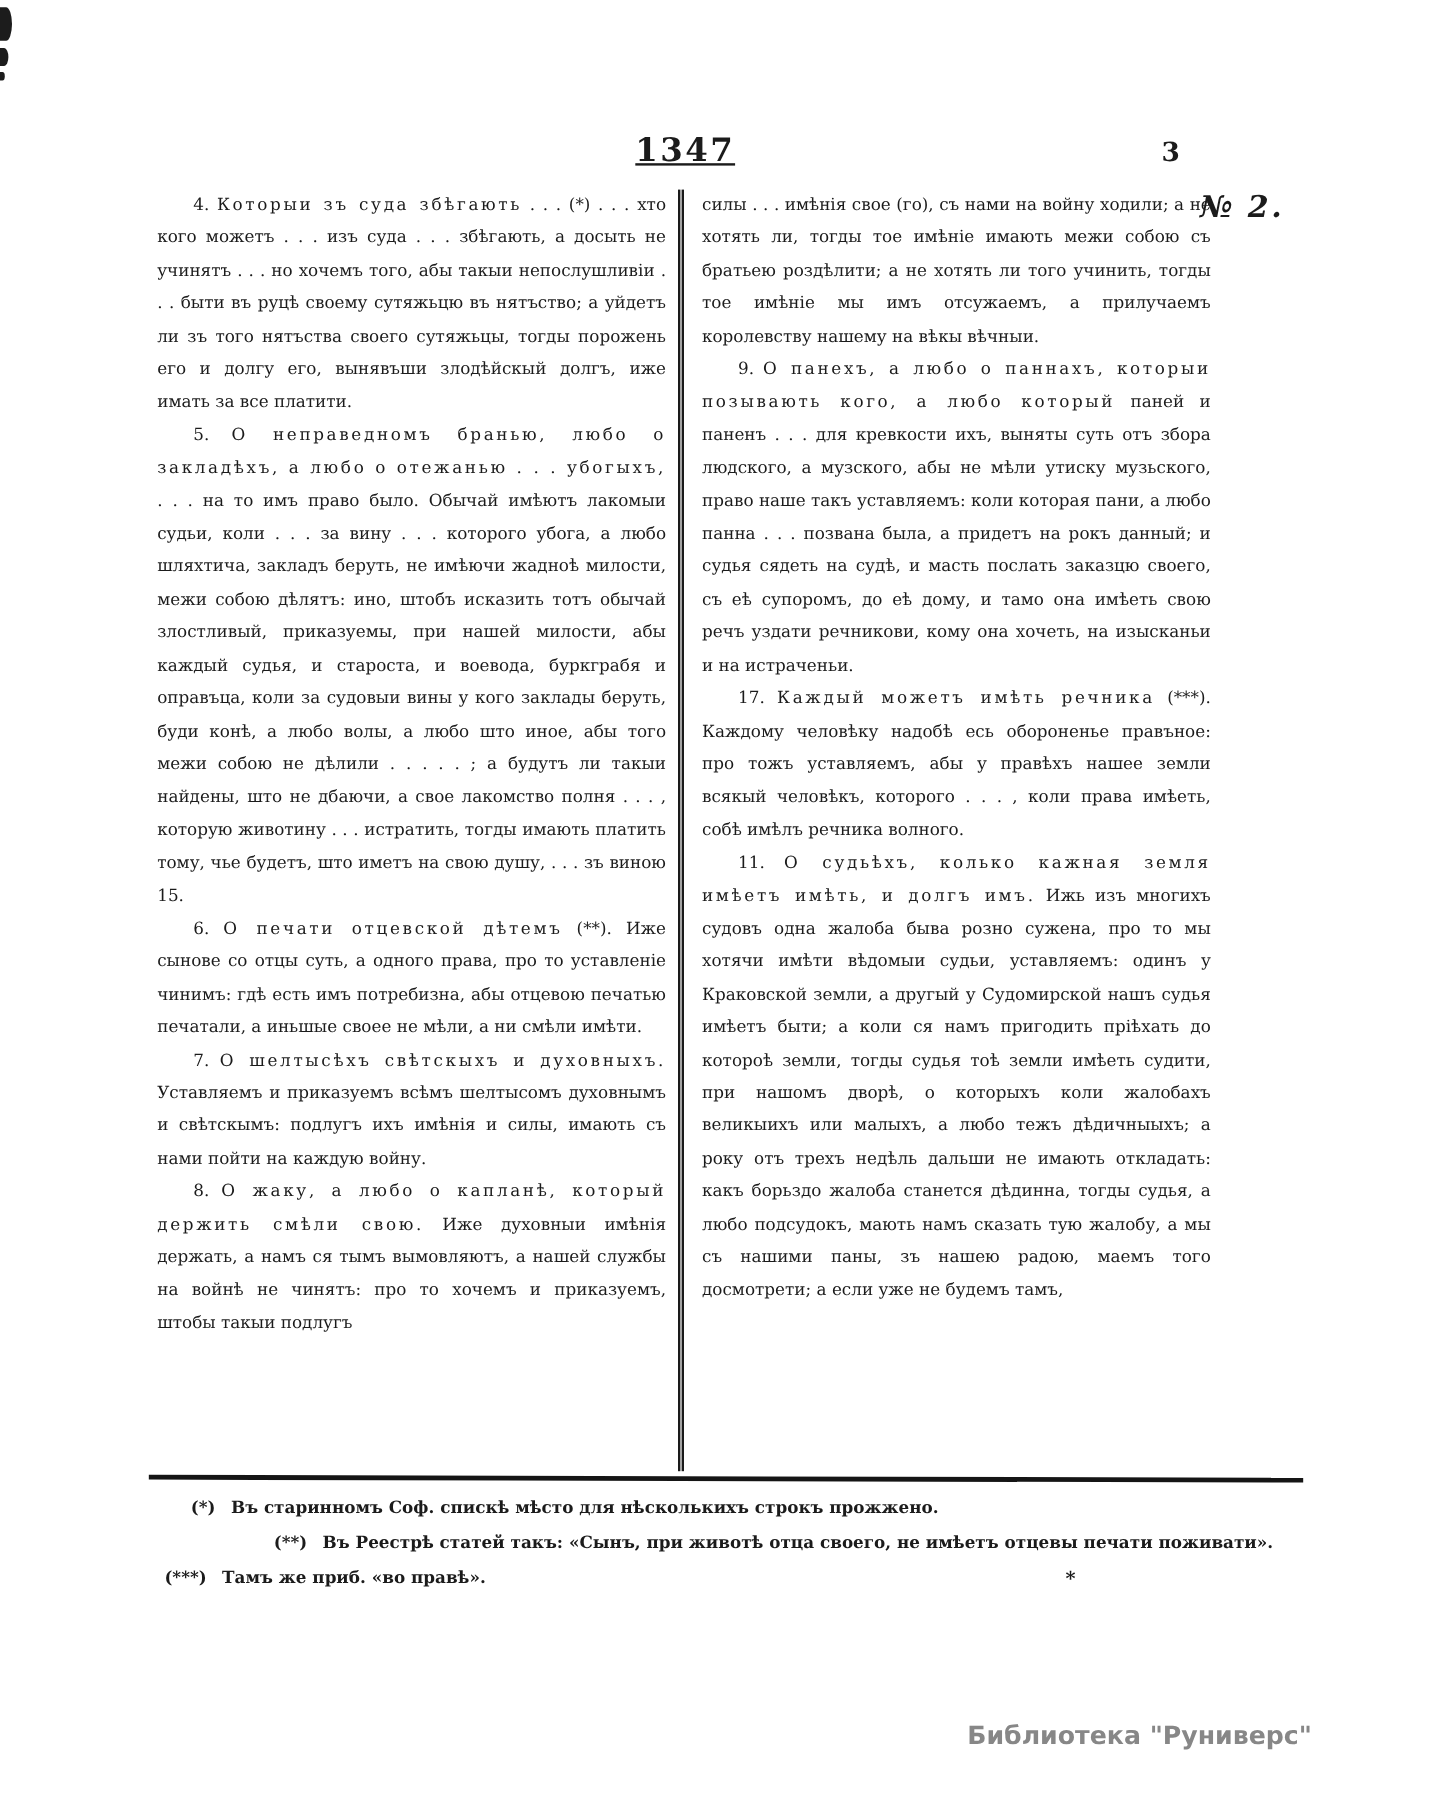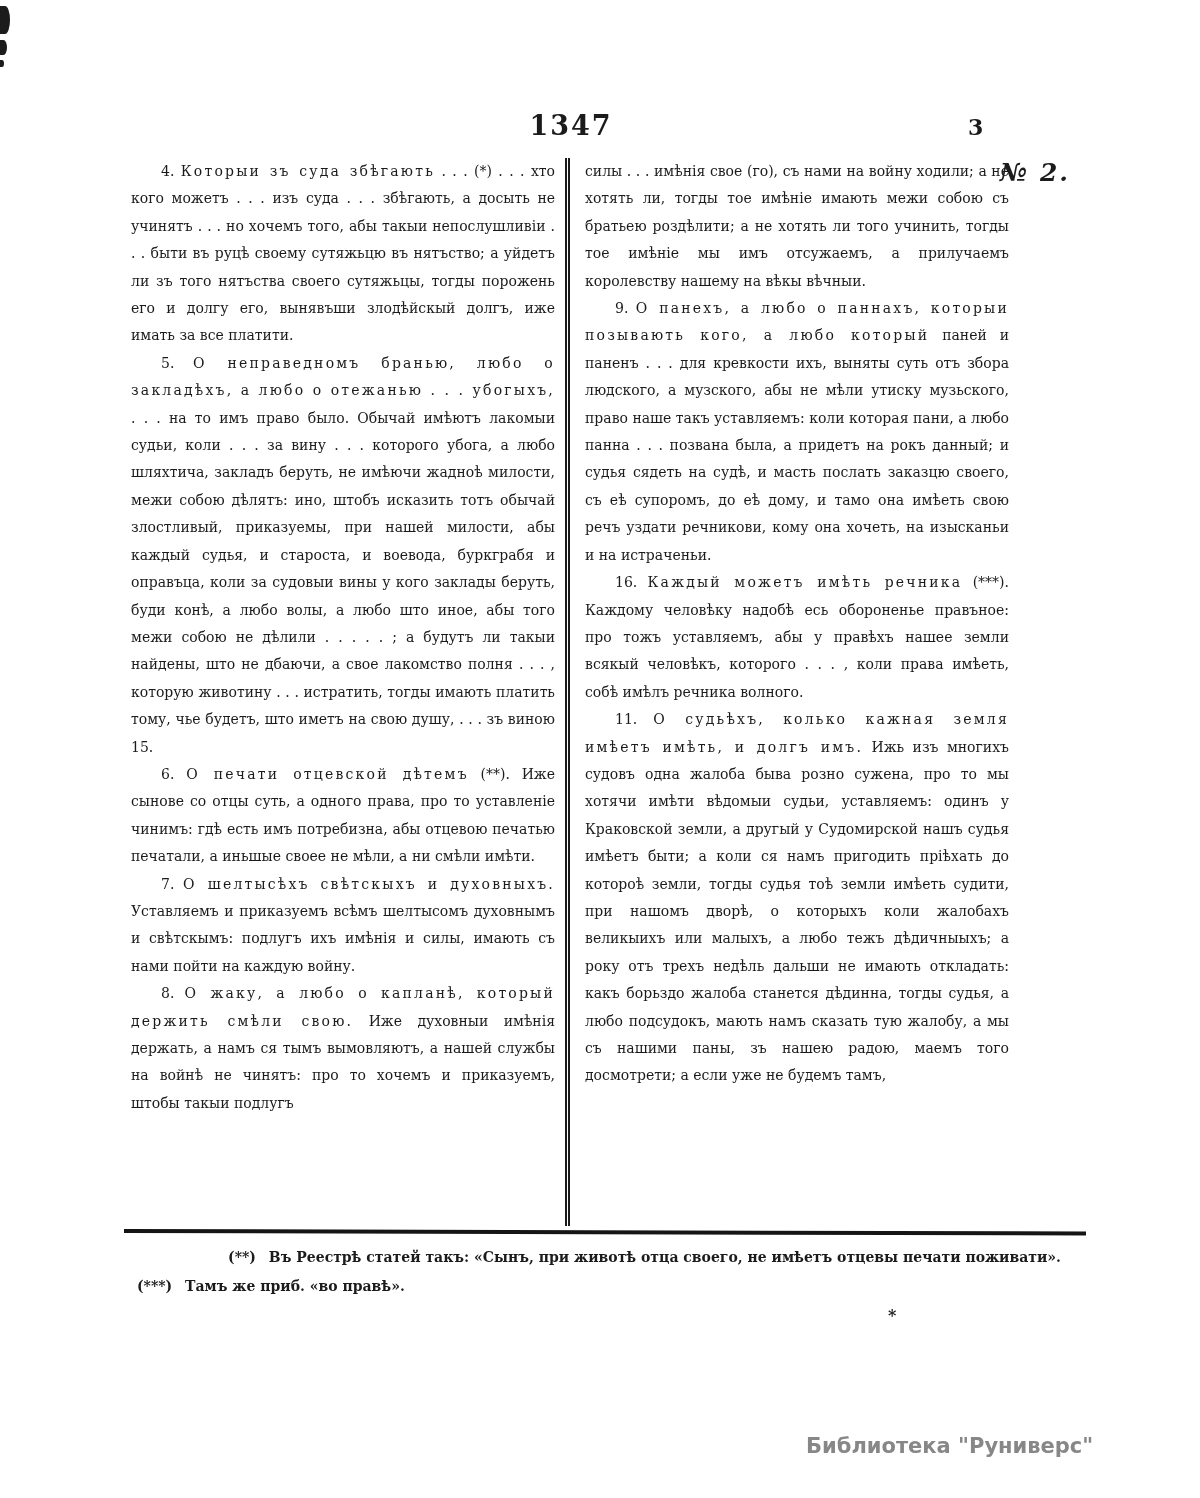--- a/index.html
+++ b/index.html
@@ -8,21 +8,21 @@
     background: #ffffff;
     position: relative;
     overflow: hidden;
     font-family: "DejaVu Serif", serif;
     color: #1b1b1b;
   }
   .year-heading {
     position: absolute;
     left: 131px; top: 110px; width: 880px;
     text-align: center;
-    font-size: 27px; font-weight: bold; letter-spacing: 2px;
+    font-size: 27px; font-weight: bold; letter-spacing: 2px; text-decoration: underline;
   }
   .page-number {
     position: absolute;
     left: 968px; top: 114px;
     font-size: 22px; font-weight: bold;
   }
   .margin-note {
     position: absolute;
     left: 1000px; top: 158px;
     font-size: 25px; font-weight: bold; font-style: italic;
@@ -130,34 +130,38 @@
 <div class="col col-right">
   <p class="para no-indent">
     <span class="abody">силы . . . имѣнія свое (го), съ нами на войну ходили; а не хотять ли, тогды тое имѣніе имають межи собою съ братьею роздѣлити; а не хотять ли того учинить, тогды тое имѣніе мы имъ отсужаемъ, а прилучаемъ королевству нашему на вѣкы вѣчныи.</span>
   </p>
   <p class="para">
     <span class="anum">9.</span>
     <span class="atitle">О панехъ, а любо о паннахъ, которыи позывають кого, а любо который</span>
     <span class="abody">паней и паненъ . . . для кревкости ихъ, выняты суть отъ збора людского, а музского, абы не мѣли утиску музьского, право наше такъ уставляемъ: коли которая пани, а любо панна . . . позвана была, а придетъ на рокъ данный; и судья сядеть на судѣ, и масть послать заказцю своего, съ еѣ супоромъ, до еѣ дому, и тамо она имѣеть свою речъ уздати речникови, кому она хочеть, на изысканьи и на истраченьи.</span>
   </p>
   <p class="para">
-    <span class="anum">16.</span>
+    <span class="anum">17.</span>
     <span class="atitle">Каждый можетъ имѣть речника</span>
     <span class="abody">(***). Каждому человѣку надобѣ есь обороненье правъное: про тожъ уставляемъ, абы у правѣхъ нашее земли всякый человѣкъ, которого . . . , коли права имѣеть, собѣ имѣлъ речника волного.</span>
   </p>
   <p class="para">
     <span class="anum">11.</span>
     <span class="atitle">О судьѣхъ, колько кажная земля имѣетъ имѣть, и долгъ имъ.</span>
     <span class="abody">Ижь изъ многихъ судовъ одна жалоба быва розно сужена, про то мы хотячи имѣти вѣдомыи судьи, уставляемъ: одинъ у Краковской земли, а другый у Судомирской нашъ судья имѣетъ быти; а коли ся намъ пригодить пріѣхать до котороѣ земли, тогды судья тоѣ земли имѣеть судити, при нашомъ дворѣ, о которыхъ коли жалобахъ великыихъ или малыхъ, а любо тежъ дѣдичныыхъ; а року отъ трехъ недѣль дальши не имають откладать: какъ борьздо жалоба станется дѣдинна, тогды судья, а любо подсудокъ, мають намъ сказать тую жалобу, а мы съ нашими паны, зъ нашею радою, маемъ того досмотрети; а если уже не будемъ тамъ,</span>
   </p>
 </div>
 
 <div class="footnote-rule"></div>
 
 <div class="footnotes">
+  <p class="fn fn-1">
+    <span class="marker">(*)</span>
+    <span class="fntext">Въ старинномъ Соф. спискѣ мѣсто для нѣсколькихъ строкъ прожжено.</span>
+  </p>
   <p class="fn fn-2">
     <span class="marker">(**)</span>
     <span class="fntext">Въ Реестрѣ статей такъ: «Сынъ, при животѣ отца своего, не имѣетъ отцевы печати поживати».</span>
   </p>
   <p class="fn fn-3">
     <span class="marker">(***)</span>
     <span class="fntext">Тамъ же приб. «во правѣ».</span>
   </p>
 </div>
 

